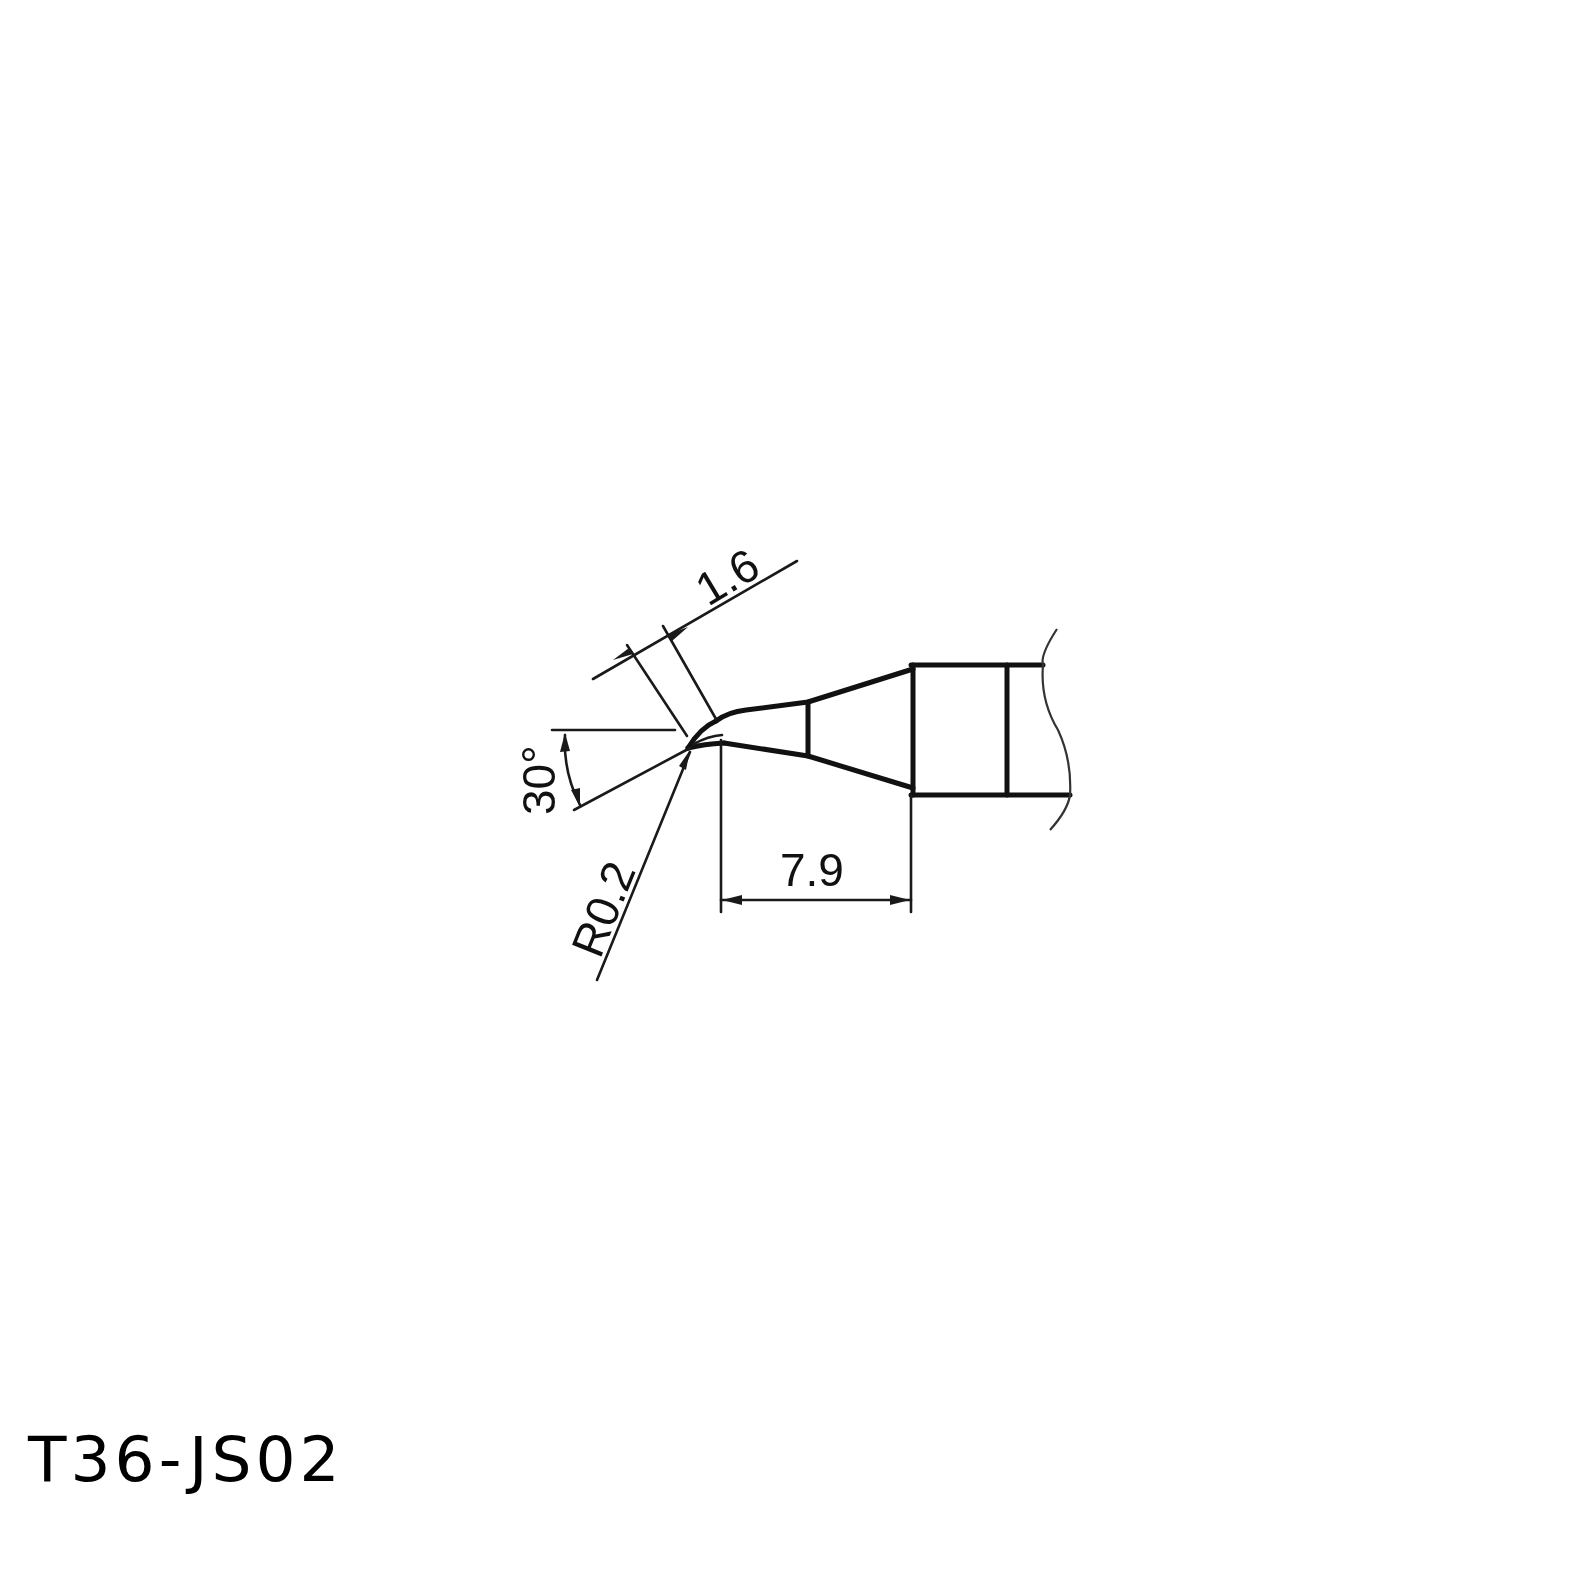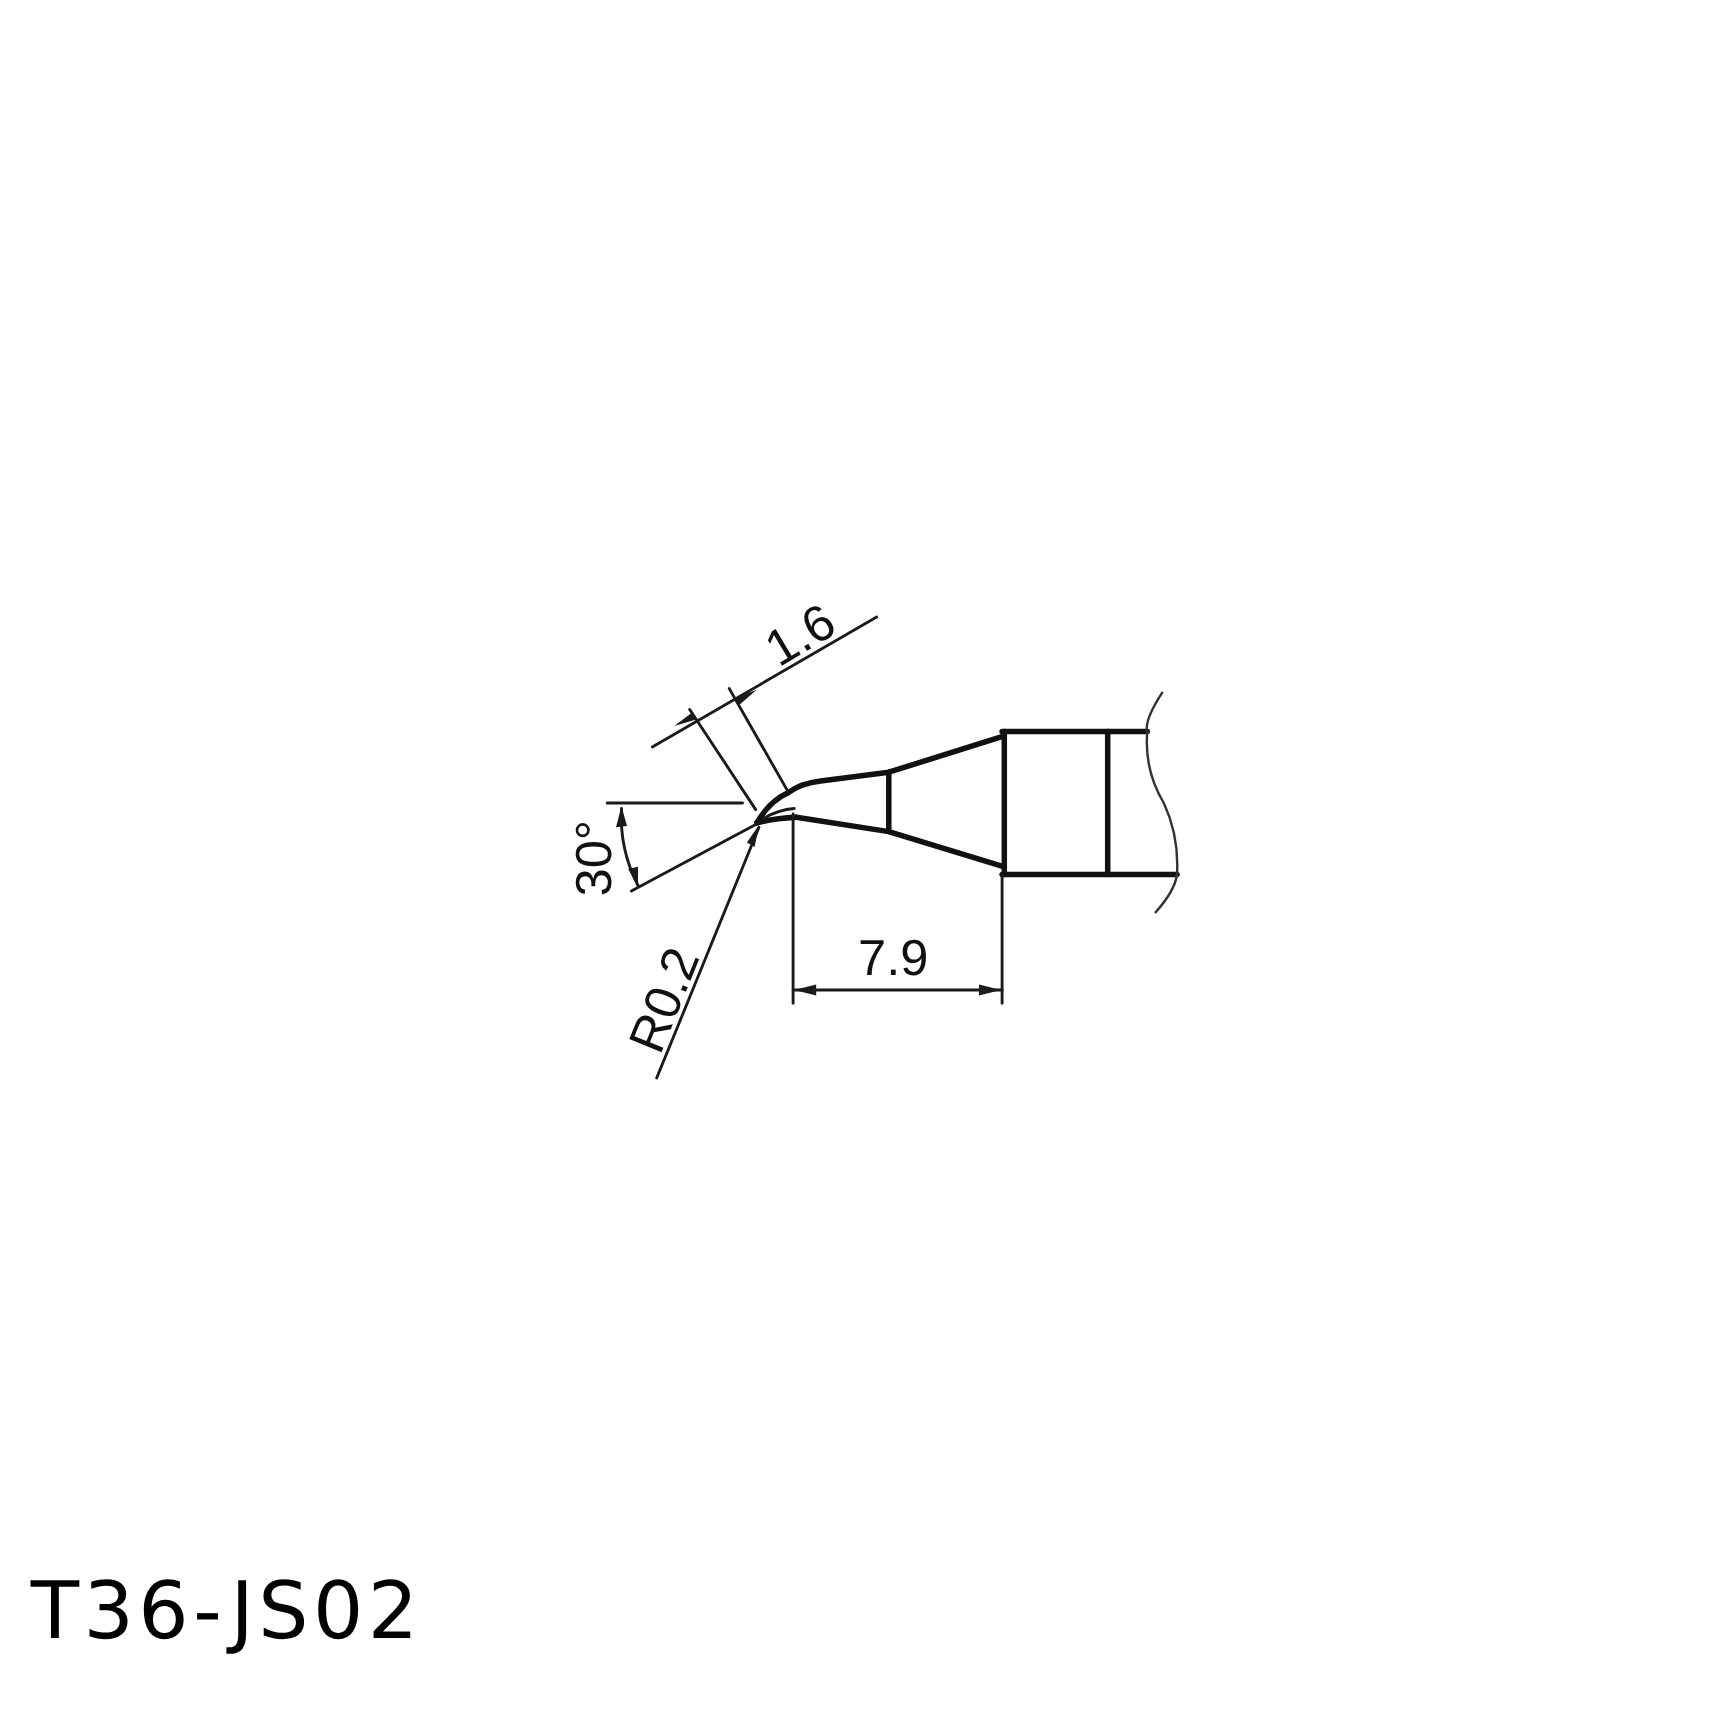--- a/index.html
+++ b/index.html
@@ -28,21 +28,21 @@
     .dim-text {
       font-family: "Liberation Sans", sans-serif;
       font-size: 46px;
       fill: #111111;
     }
     #part-number {
       position: absolute;
       left: 28px;
       top: 1428px;
       font-family: "DejaVu Sans", sans-serif;
-      font-size: 72px;
+      font-size: 63px;
       letter-spacing: 4px;
       color: #000000;
       line-height: 1;
       font-weight: normal;
     }
   </style>
 </head>
 <body>
 
 <svg id="drawing" viewBox="0 0 1571 1571" xmlns="http://www.w3.org/2000/svg">

